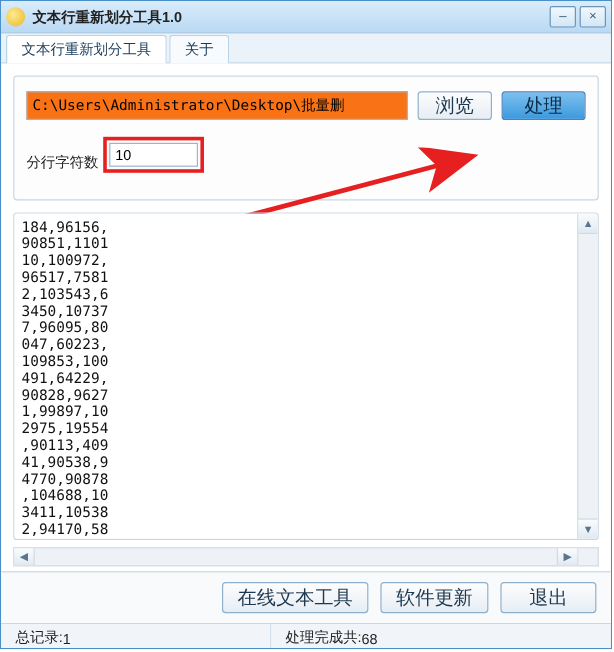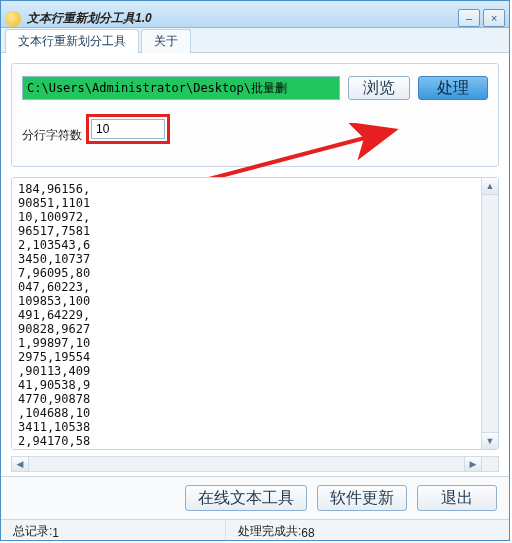--- a/index.html
+++ b/index.html
@@ -17,23 +17,22 @@
     display: flex;
     flex-direction: column;
     position: relative;
   }
   
   .titlebar {
     height: 26px;
     background: linear-gradient(#d9ecfb, #b9d9f3);
     border-bottom: 1px solid #8fb8db;
     display: flex;
-    align-items: flex-end;
+    align-items: center;
     padding: 0 4px;
-    font-style: italic;
   }
   .app-icon {
     width: 16px;
     height: 16px;
     background: radial-gradient(circle at 6px 6px, #ffe890, #e8b828);
     border-radius: 50%;
     margin-right: 6px;
   }
   .titlebar-title {
     flex: 1;
@@ -103,21 +102,21 @@
     gap: 8px;
     margin-bottom: 14px;
   }
   .path-input {
     flex: 1;
     height: 22px;
     border: 1px solid #9ab6cf;
     padding: 0 4px;
     font-family: Consolas, monospace;
     font-size: 12px;
-    background: #22c55e;
+    background: #f97316;
   }
   .btn {
     height: 24px;
     min-width: 62px;
     border: 1px solid #8fb0cc;
     background: linear-gradient(#fdfdfe,#e6edf4);
     border-radius: 3px;
     cursor: pointer;
     font-size: 16px;
     padding: 0 12px;

